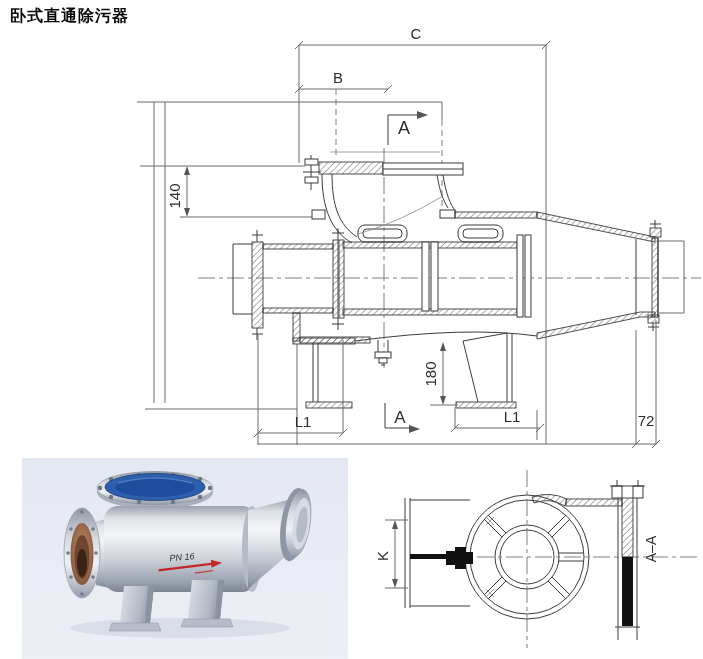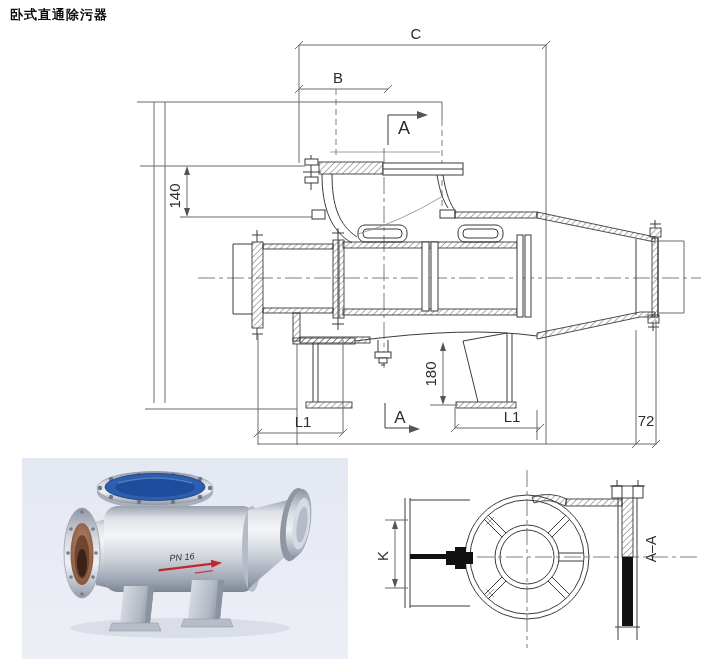--- a/index.html
+++ b/index.html
@@ -1,18 +1,18 @@
 <!DOCTYPE html>
 <html><head>
 <meta charset="utf-8">
 <style>
   html,body{margin:0;padding:0;background:#ffffff;}
   .canvas{position:relative;width:703px;height:659px;background:#ffffff;overflow:hidden;
           font-family:"Liberation Sans",sans-serif;}
-  .title{position:absolute;left:10px;top:6px;font-size:13px;font-weight:bold;color:#0a0a0a;
+  .title{position:absolute;left:10px;top:6px;font-size:16px;font-weight:bold;color:#0a0a0a;
          letter-spacing:1px;font-family:"DejaVu Sans","Liberation Sans",sans-serif;}
   svg{position:absolute;left:0;top:0;}
   svg text{font-family:"Liberation Sans",sans-serif;fill:#2d2d2d;}
   .dim{stroke:#6b6b6b;stroke-width:1;fill:none;}
   .dimthin{stroke:#8a8a8a;stroke-width:0.8;fill:none;}
   .body{stroke:#3a3a3a;stroke-width:1;fill:none;}
   .hatched{stroke:#3a3a3a;stroke-width:0.9;fill:url(#hatch);}
   .whitebar{stroke:#3a3a3a;stroke-width:1;fill:#ffffff;}
   .cl{stroke:#707070;stroke-width:0.9;fill:none;stroke-dasharray:17 4 4 4;}
   .dash{stroke:#707070;stroke-width:0.9;fill:none;stroke-dasharray:6 4;}

